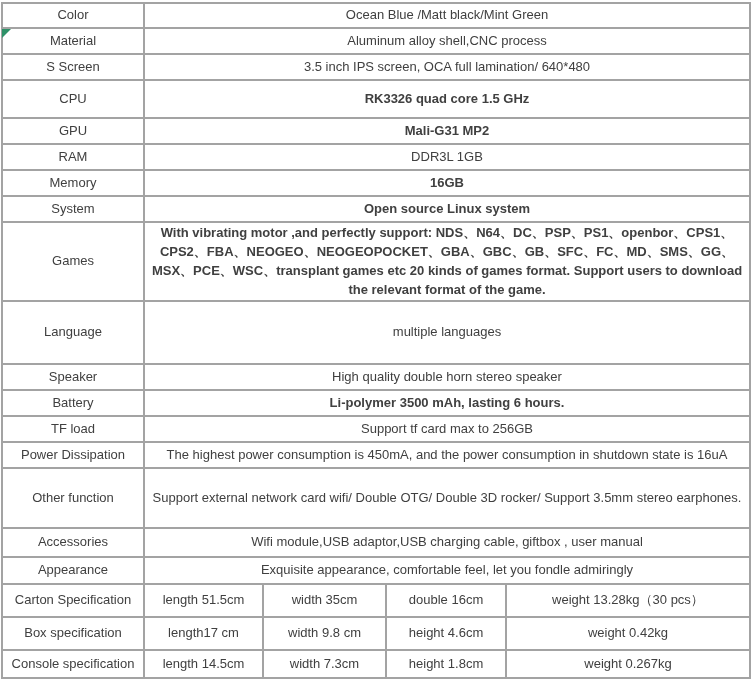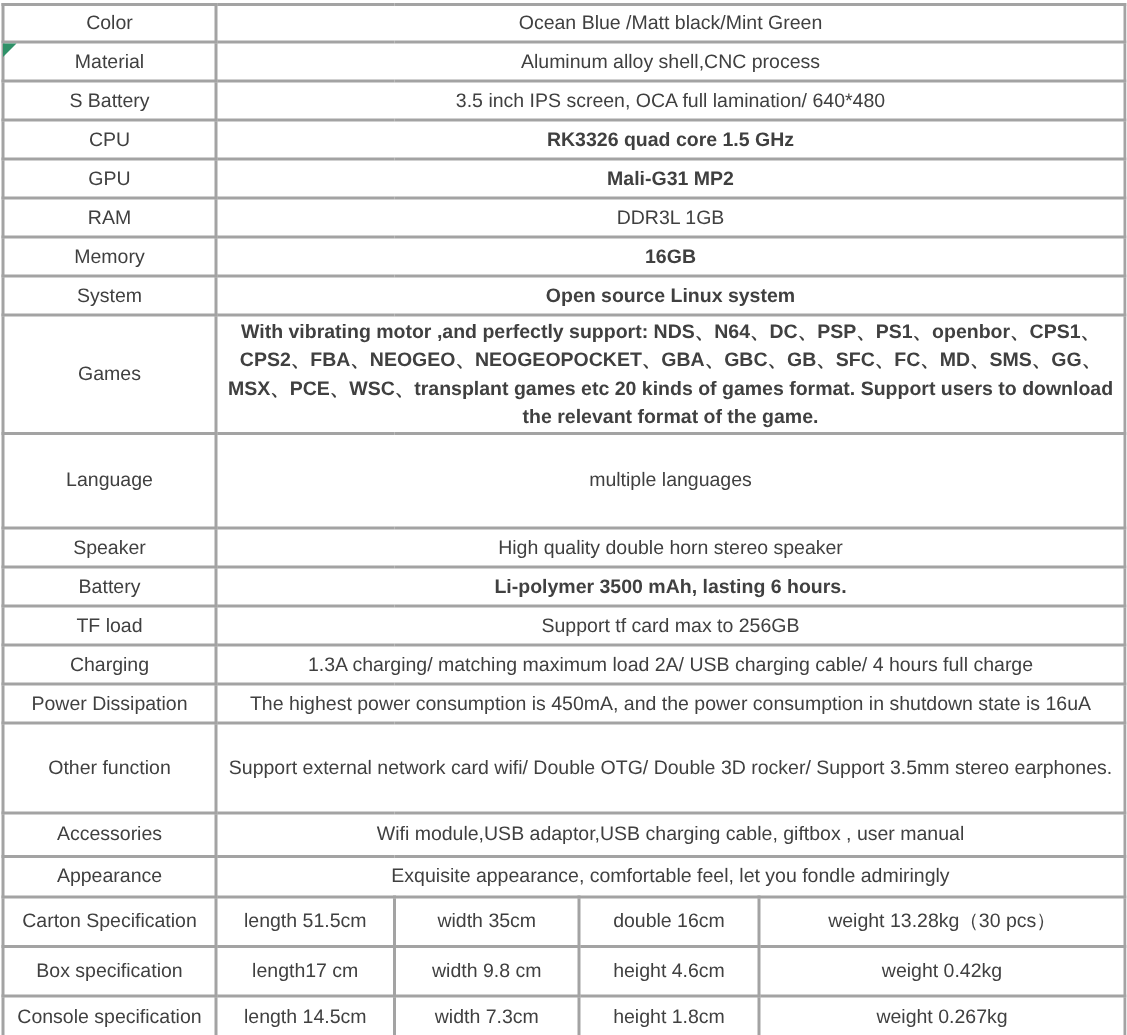--- a/index.html
+++ b/index.html
@@ -72,24 +72,24 @@
     <tbody>
       <tr style="height:25px">
         <td class="label-cell">Color</td>
         <td class="v-black" colspan="4">Ocean Blue /Matt black/Mint Green</td>
       </tr>
       <tr style="height:26px">
         <td class="label-cell">Material</td>
         <td class="v-red" colspan="4">Aluminum alloy shell,CNC process</td>
       </tr>
       <tr style="height:26px">
-        <td class="label-cell">S Battery</td>
+        <td class="label-cell">S Screen</td>
         <td class="v-black" colspan="4">3.5 inch IPS screen, OCA  full lamination/ 640*480</td>
       </tr>
-      <tr style="height:26px">
+      <tr style="height:38px">
         <td class="label-cell">CPU</td>
         <td class="v-redbold" colspan="4">RK3326 quad core 1.5 GHz</td>
       </tr>
       <tr style="height:26px">
         <td class="label-cell">GPU</td>
         <td class="v-redbold" colspan="4">Mali-G31 MP2</td>
       </tr>
       <tr style="height:26px">
         <td class="label-cell">RAM</td>
         <td class="v-red" colspan="4">DDR3L  1GB</td>
@@ -114,24 +114,20 @@
         <td class="label-cell">Speaker</td>
         <td class="v-black" colspan="4">High quality double horn stereo speaker</td>
       </tr>
       <tr style="height:26px">
         <td class="label-cell">Battery</td>
         <td class="v-redbold" colspan="4">Li-polymer 3500 mAh, lasting 6 hours.</td>
       </tr>
       <tr style="height:26px">
         <td class="label-cell">TF load</td>
         <td class="v-black" colspan="4">Support tf card max to 256GB</td>
-      </tr>
-      <tr style="height:26px">
-        <td class="label-cell">Charging</td>
-        <td class="v-black" colspan="4">1.3A charging/ matching maximum load 2A/ USB charging cable/ 4 hours full charge</td>
       </tr>
       <tr style="height:26px">
         <td class="label-cell">Power Dissipation</td>
         <td class="v-black" colspan="4">The highest power consumption is 450mA, and the power consumption in shutdown state is 16uA</td>
       </tr>
       <tr style="height:60px">
         <td class="label-cell">Other function</td>
         <td class="v-red" colspan="4">Support external network card wifi/ Double OTG/ Double 3D rocker/ Support 3.5mm stereo earphones.</td>
       </tr>
       <tr style="height:29px">

